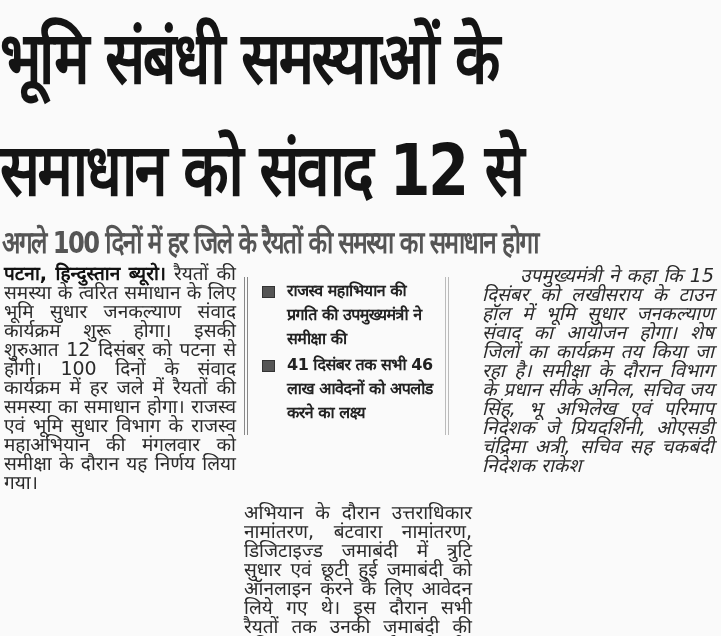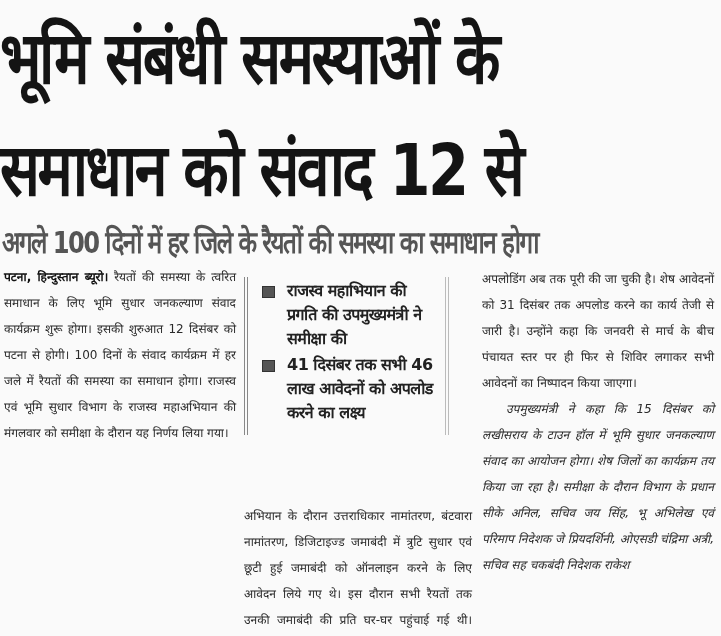--- a/index.html
+++ b/index.html
@@ -51,22 +51,22 @@
       font-weight: bold;
       color: #555;
       white-space: nowrap;
       letter-spacing: -2px;
       transform: scaleX(0.78);
       transform-origin: left top;
     }
     .col {
       position: absolute;
       top: 264px;
-      font-size: 12px;
-      line-height: 26px;
+      font-size: 19px;
+      line-height: 19px;
       color: #2a2a2a;
       text-align: justify;
     }
     .col p {
       margin: 0;
     }
     .col1 { left: 4px; width: 232px; }
     .col3 { left: 482px; width: 232px; top: 266px; }
     .col2 {
       left: 244px;
@@ -133,15 +133,14 @@
     <span class="bullet"></span>
     <span class="callout-text">41 दिसंबर तक सभी 46 लाख आवेदनों को अपलोड करने का लक्ष्य</span>
   </div>
 </div>
 
 <div class="col col2">
   <p>अभियान के दौरान उत्तराधिकार नामांतरण, बंटवारा नामांतरण, डिजिटाइज्ड जमाबंदी में त्रुटि सुधार एवं छूटी हुई जमाबंदी को ऑनलाइन करने के लिए आवेदन लिये गए थे। इस दौरान सभी रैयतों तक उनकी जमाबंदी की प्रति घर-घर पहुंचाई गई थी। अभियान के दौरान पंचायत स्तर पर लगाए गए</p>
 </div>
 
 <div class="col col3">
-  <p>अपलोडिंग अब तक पूरी की जा चुकी है। शेष आवेदनों को 31 दिसंबर तक अपलोड करने का कार्य तेजी से जारी है। उन्होंने कहा कि जनवरी से मार्च के बीच पंचायत स्तर पर ही फिर से शिविर लगाकर सभी आवेदनों का निष्पादन किया जाएगा।</p>
   <p class="indent">उपमुख्यमंत्री ने कहा कि 15 दिसंबर को लखीसराय के टाउन हॉल में भूमि सुधार जनकल्याण संवाद का आयोजन होगा। शेष जिलों का कार्यक्रम तय किया जा रहा है। समीक्षा के दौरान विभाग के प्रधान सीके अनिल, सचिव जय सिंह, भू अभिलेख एवं परिमाप निदेशक जे प्रियदर्शिनी, ओएसडी चंद्रिमा अत्री, सचिव सह चकबंदी निदेशक राकेश</p>
 </div>
 
 </body></html>

